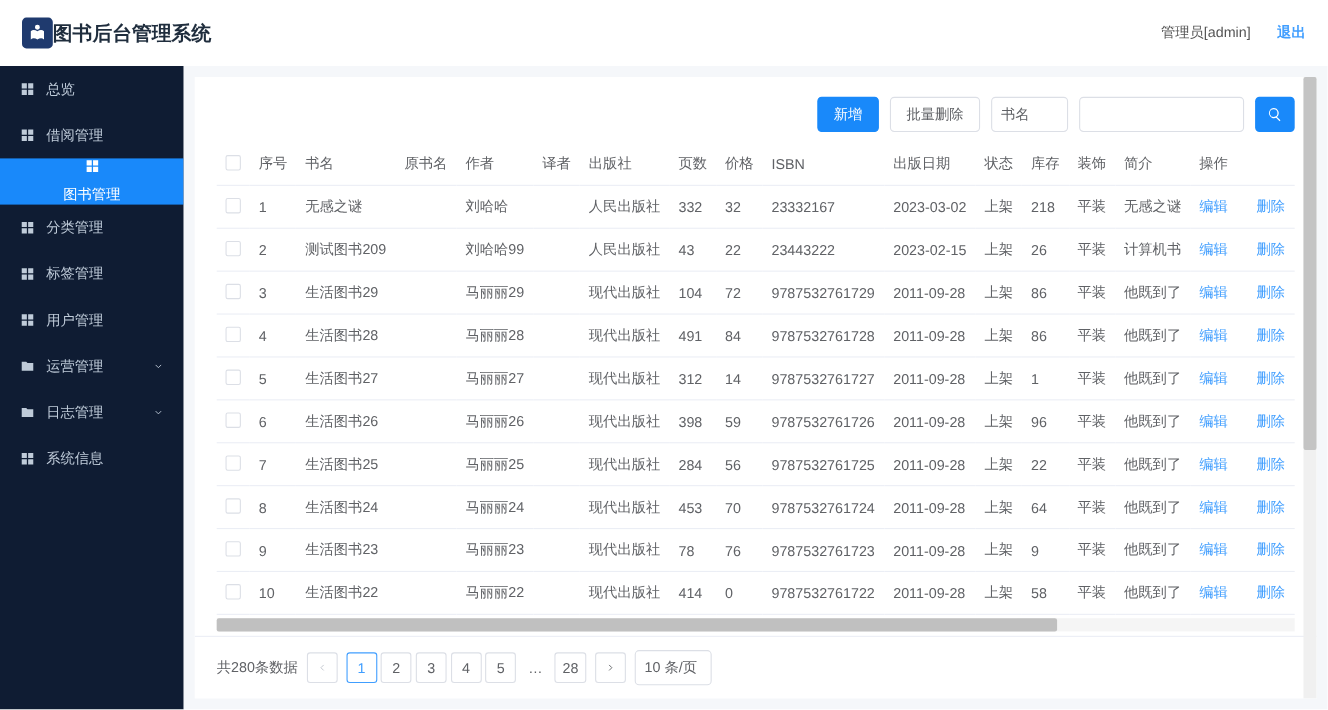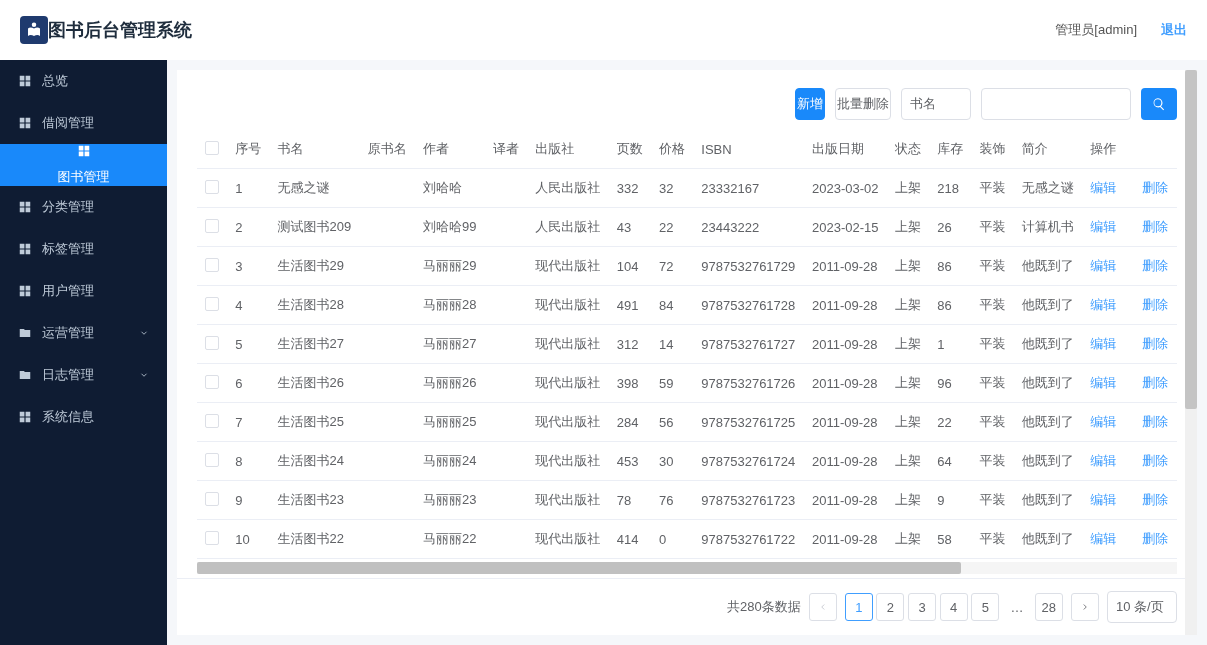--- a/index.html
+++ b/index.html
@@ -15,35 +15,35 @@
 .body { display: flex; height: calc(100vh - 60px); }
 .sidebar { width: 167px; background: #0f1c33; color: #bfcbd9; overflow-y: auto; flex-shrink: 0; }
 .menu-item { height: 42px; display: flex; align-items: center; padding: 0 18px; cursor: pointer; font-size: 13px; gap: 10px; }
 .menu-item.active { background: #1989fa; color: #fff; flex-direction: column; }
 .menu-icon { width: 14px; height: 14px; display: inline-flex; flex-shrink: 0; }
 .menu-icon svg { width: 14px; height: 14px; fill: currentColor; }
 .menu-arrow { margin-left: auto; }
 .main { flex: 1; background: #f5f7fa; padding: 0; overflow: hidden; display: flex; flex-direction: column; position: relative; }
 .content-wrap { background: #fff; margin: 10px; flex: 1; display: flex; flex-direction: column; overflow: hidden; position: relative; }
 .toolbar { padding: 18px 20px 10px; display: flex; justify-content: flex-end; gap: 10px; align-items: center; }
-.btn { height: 32px; padding: 0 1px; border-radius: 4px; border: 1px solid #dcdfe6; background: #fff; color: #606266; cursor: pointer; font-size: 13px; display: inline-flex; align-items: center; }
+.btn { height: 32px; padding: 0 14px; border-radius: 4px; border: 1px solid #dcdfe6; background: #fff; color: #606266; cursor: pointer; font-size: 13px; display: inline-flex; align-items: center; }
 .btn-primary { background: #1989fa; border-color: #1989fa; color: #fff; }
 .select { height: 32px; border: 1px solid #dcdfe6; border-radius: 4px; padding: 0 8px; background: #fff; min-width: 70px; display: inline-flex; align-items: center; font-size: 13px; color: #606266; }
 .search-input { height: 32px; border: 1px solid #dcdfe6; border-radius: 4px; padding: 0 8px; width: 150px; font-size: 13px; }
 .search-btn { height: 32px; width: 36px; background: #1989fa; border: none; border-radius: 4px; display: inline-flex; align-items: center; justify-content: center; cursor: pointer; }
 .search-btn svg { width: 14px; height: 14px; fill: #fff; }
 .table-wrap { flex: 1; overflow: auto; padding: 0 20px; }
 table { width: 100%; border-collapse: collapse; }
 th, td { text-align: left; padding: 10px 8px; font-size: 13px; border-bottom: 1px solid #ebeef5; white-space: nowrap; }
 th { color: #606266; font-weight: 500; background: #fff; }
 td { color: #606266; }
 .checkbox { width: 14px; height: 14px; border: 1px solid #dcdfe6; border-radius: 2px; display: inline-block; cursor: pointer; }
 .link { color: #409eff; cursor: pointer; margin-right: 26px; }
 .link:last-child { margin-right: 0; }
-.pagination { padding: 12px 20px; display: flex; justify-content: flex-end; align-items: center; gap: 8px; font-size: 13px; color: #606266; border-top: 1px solid #ebeef5; }
+.pagination { padding: 12px 20px; display: flex; justify-content: flex-start; align-items: center; gap: 8px; font-size: 13px; color: #606266; border-top: 1px solid #ebeef5; }
 .page-btn { min-width: 28px; height: 28px; border: 1px solid #dcdfe6; border-radius: 3px; background: #fff; display: inline-flex; align-items: center; justify-content: center; cursor: pointer; color: #606266; font-size: 13px; padding: 0 6px; }
 .page-btn.active { border-color: #409eff; color: #409eff; }
 .page-btn.dots { border: none; cursor: default; }
 .hscroll { height: 12px; background: #f5f5f5; margin: 0 20px 4px; position: relative; }
 .hscroll-thumb { position: absolute; left: 0; top: 0; height: 100%; width: 78%; background: #c0c0c0; border-radius: 2px; }
 .vscroll-track { position: absolute; right: 0; top: 0; bottom: 0; width: 12px; background: #f0f0f0; }
 .vscroll-thumb { position: absolute; top: 0; right: 0; width: 12px; height: 60%; background: #c4c4c4; border-radius: 2px; }
 .ops-col { }
 </style>
 </head>
@@ -317,21 +317,21 @@
               </tr>
               <tr>
                 <td><span class="checkbox"></span></td>
                 <td>8</td>
                 <td>生活图书24</td>
                 <td></td>
                 <td>马丽丽24</td>
                 <td></td>
                 <td>现代出版社</td>
                 <td>453</td>
-                <td>30</td>
+                <td>70</td>
                 <td>9787532761724</td>
                 <td>2011-09-28</td>
                 <td>上架</td>
                 <td>64</td>
                 <td>平装</td>
                 <td>他既到了</td>
                 <td class="ops-col"><span class="link">编辑</span><span class="link">删除</span></td>
               </tr>
               <tr>
                 <td><span class="checkbox"></span></td>

